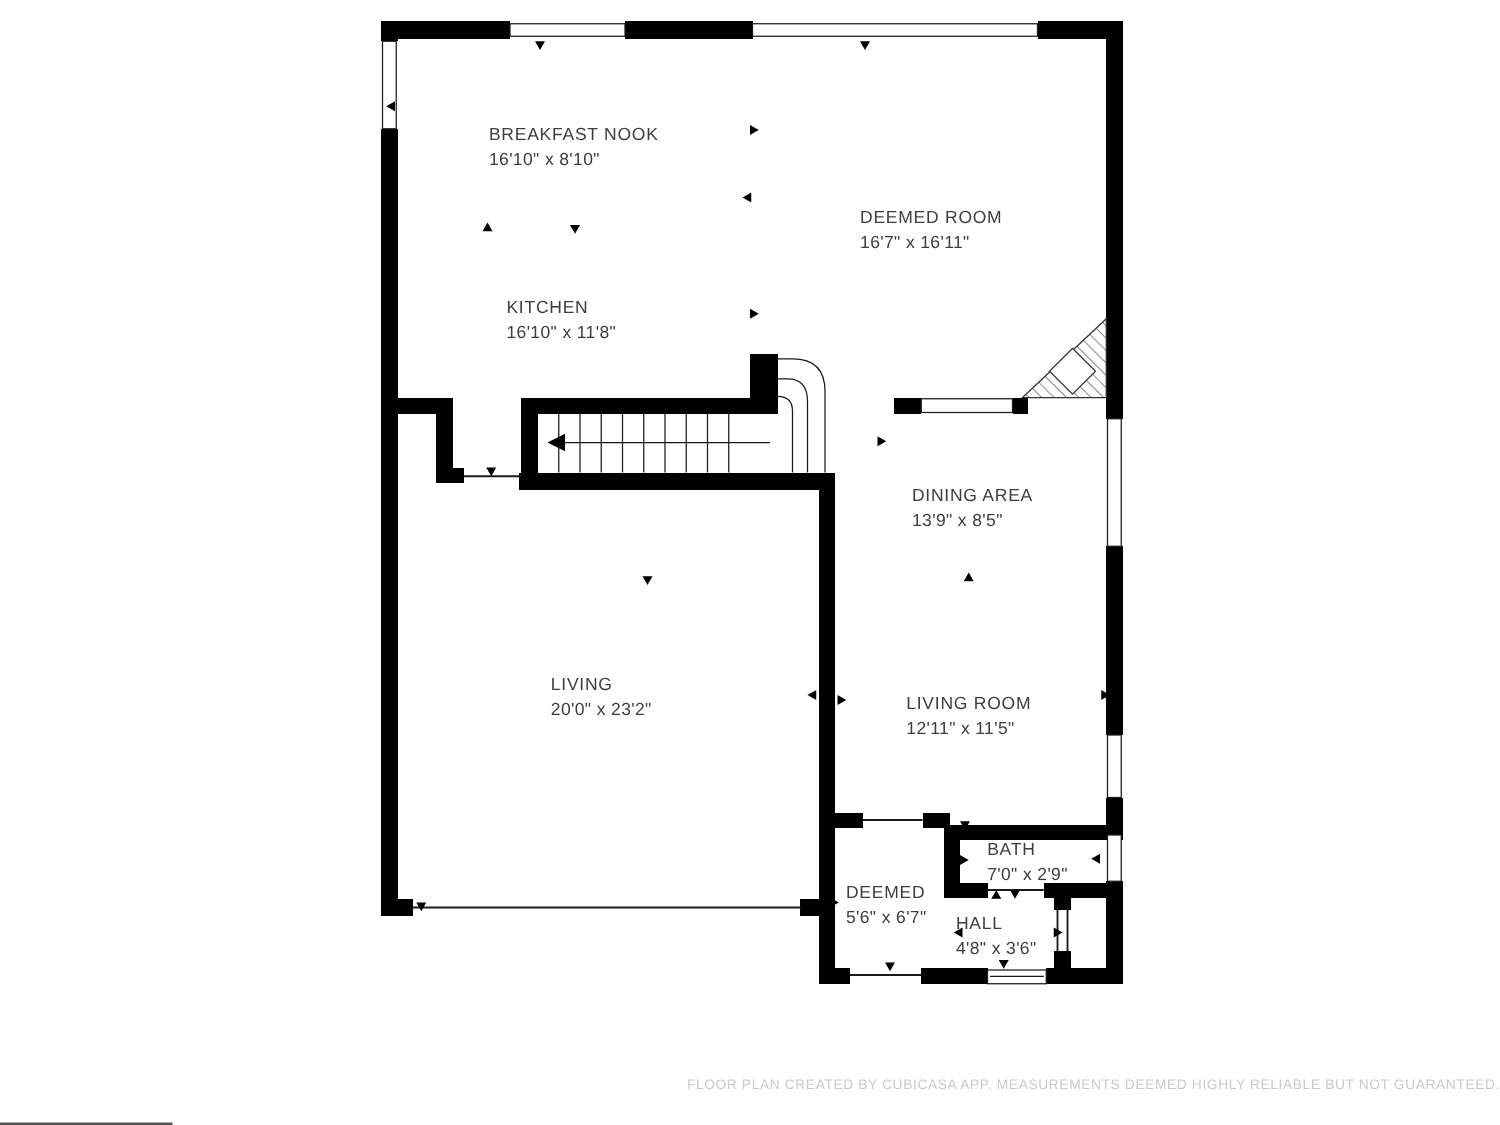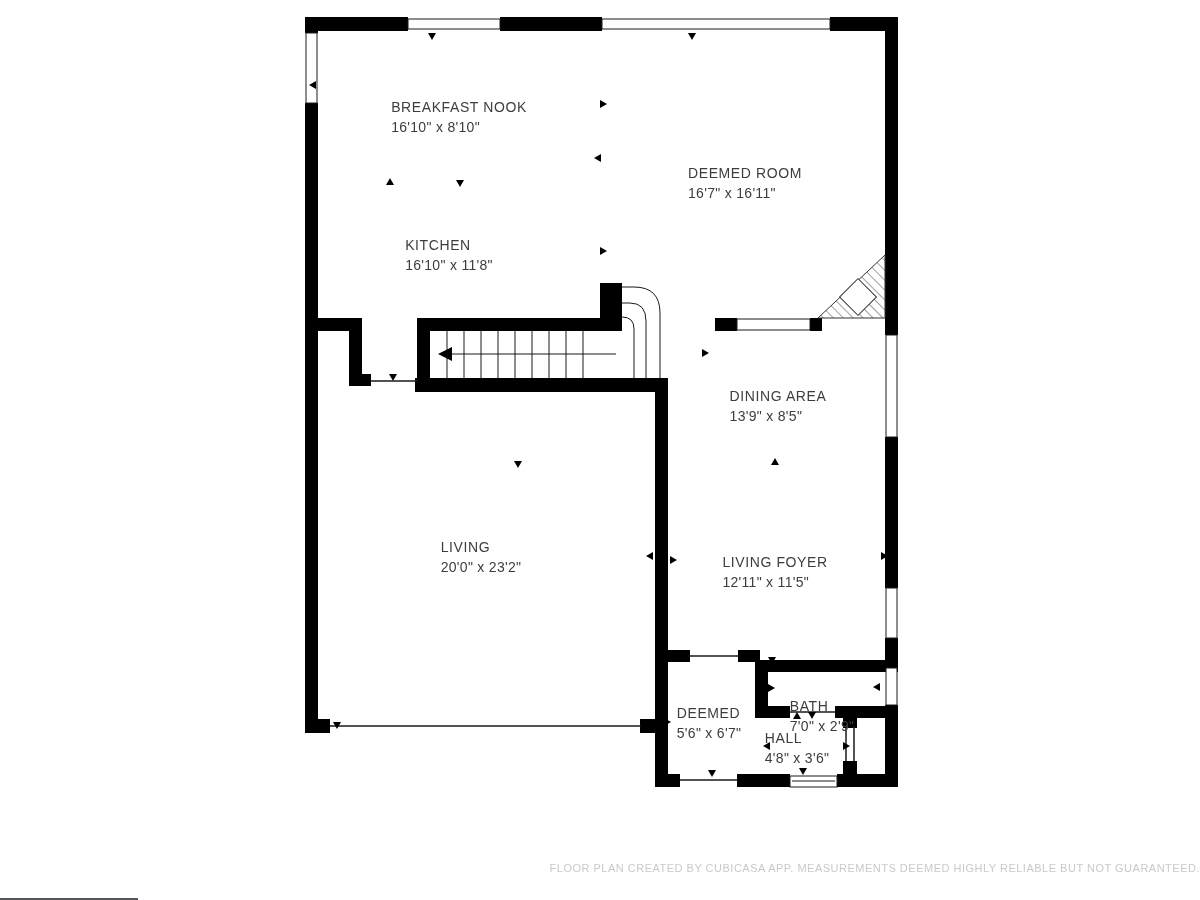--- a/index.html
+++ b/index.html
@@ -179,28 +179,28 @@
 </div>
 <div class="room-label" style="left:778px;top:388px">
   <div class="room-name">DINING AREA</div>
   <div class="room-dims">13'9" x 8'5"</div>
 </div>
 <div class="room-label" style="left:481px;top:539px">
   <div class="room-name">LIVING</div>
   <div class="room-dims">20'0" x 23'2"</div>
 </div>
 <div class="room-label" style="left:775px;top:554px">
-  <div class="room-name">LIVING FOYER</div>
+  <div class="room-name">LIVING ROOM</div>
   <div class="room-dims">12'11" x 11'5"</div>
 </div>
 <div class="room-label" style="left:709px;top:705px">
   <div class="room-name">DEEMED</div>
   <div class="room-dims">5'6" x 6'7"</div>
 </div>
-<div class="room-label" style="left:822px;top:698px">
+<div class="room-label" style="left:822px;top:671px">
   <div class="room-name">BATH</div>
   <div class="room-dims">7'0" x 2'9"</div>
 </div>
 <div class="room-label" style="left:797px;top:730px">
   <div class="room-name">HALL</div>
   <div class="room-dims">4'8" x 3'6"</div>
 </div>
 
 <div class="footer-disclaimer">FLOOR PLAN CREATED BY CUBICASA APP. MEASUREMENTS DEEMED HIGHLY RELIABLE BUT NOT GUARANTEED.</div>
 

